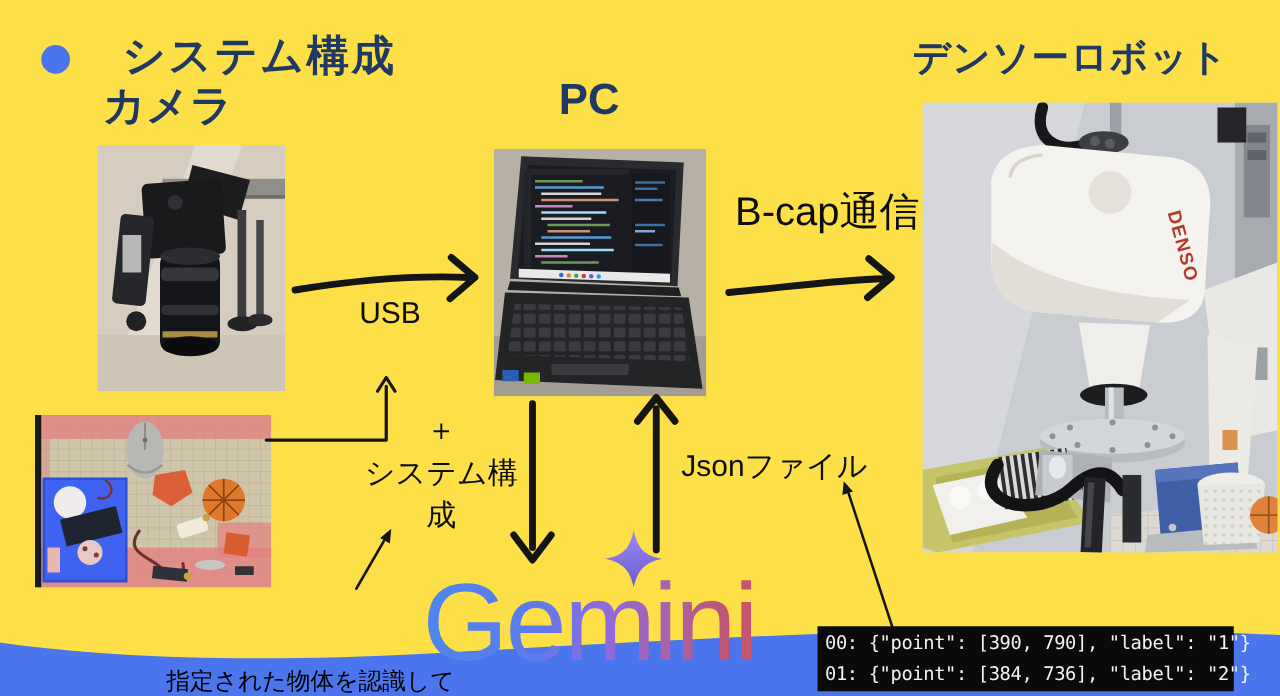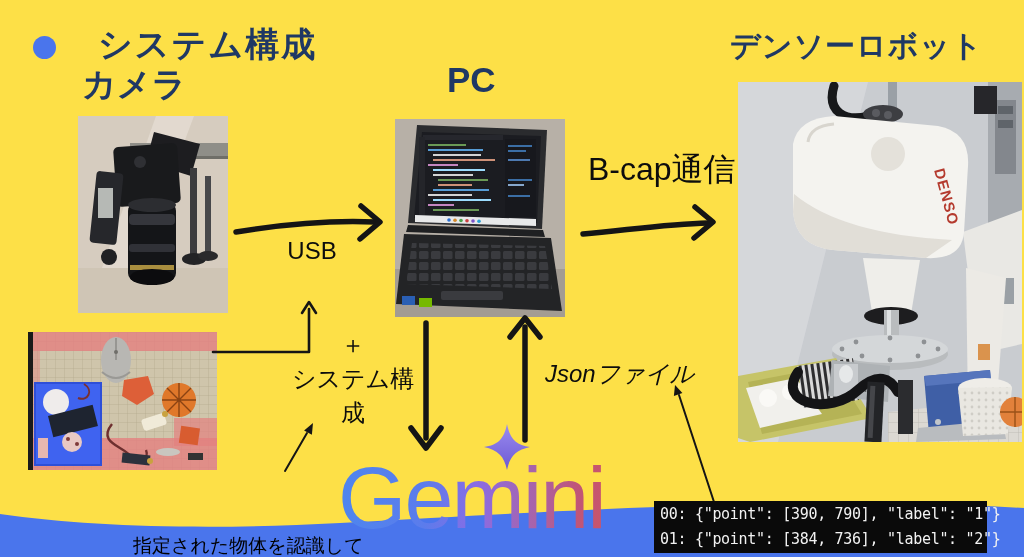--- a/index.html
+++ b/index.html
@@ -9,21 +9,21 @@
   .navy{color:#1f3864;font-weight:700;}
   .title{left:98px;top:22px;font-size:34px;letter-spacing:2px;}
   .bullet{left:33px;top:36px;width:23px;height:23px;border-radius:50%;background:#4a75ec;}
   .lbl-camera{left:82px;top:62px;font-size:34px;text-align:right;}
   .lbl-pc{left:447px;top:60px;font-size:35px;}
   .lbl-robot{left:730px;top:26px;font-size:30px;letter-spacing:1px;}
   .edge-label{color:#0d0d0d;font-size:24px;line-height:34px;text-align:center;}
   .usb{left:268px;top:234px;width:88px;}
   .bcap{left:588px;top:152px;font-size:32px;text-align:center;}
   .imgprompt{left:280px;top:328px;width:146px;}
-  .jsonfile{left:545px;top:357px;text-align:left;font-style:italic;}
+  .jsonfile{left:545px;top:357px;text-align:left;}
   .note{left:133px;top:487px;font-size:19px;line-height:21px;color:#000;z-index:6;margin-top:48px;}
   .jsonbox{left:654px;top:501px;width:333px;height:52px;background:#0a0a0a;z-index:8;
            color:#f2f2f2;font-family:"DejaVu Sans Mono","Liberation Mono",monospace;
            font-size:15px;line-height:25px;padding:1px 6px;box-sizing:border-box;white-space:nowrap;letter-spacing:-0.3px;}
   .photo{z-index:2;}
   #wave{left:0;top:495px;z-index:3;}
   #gemini-logo{left:330px;top:418px;z-index:5;}
   #overlay{left:0;top:0;z-index:7;pointer-events:none;}
   .txtlayer{z-index:6;}
 </style>

